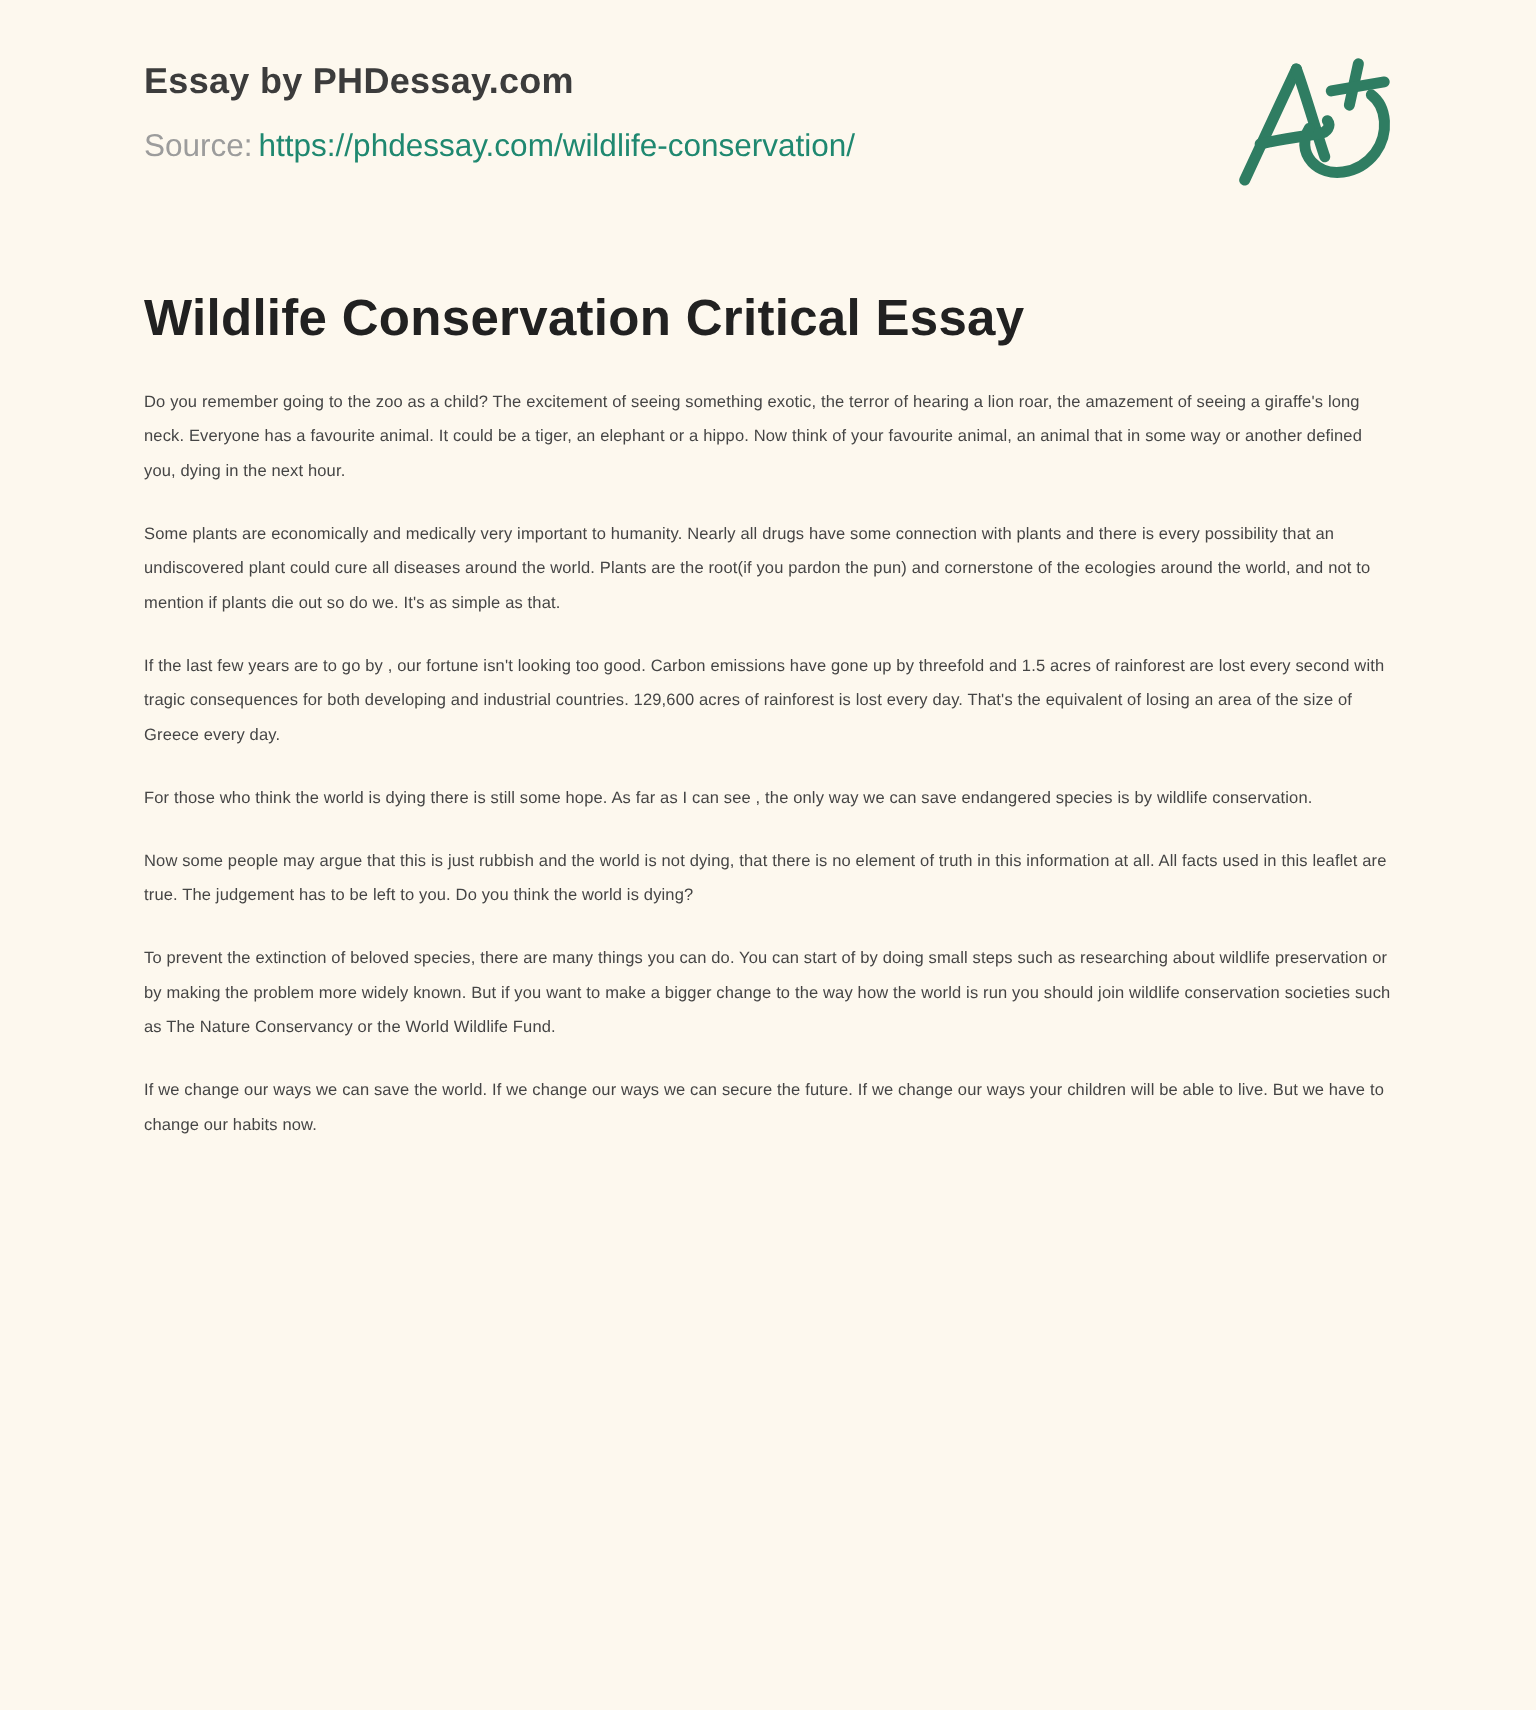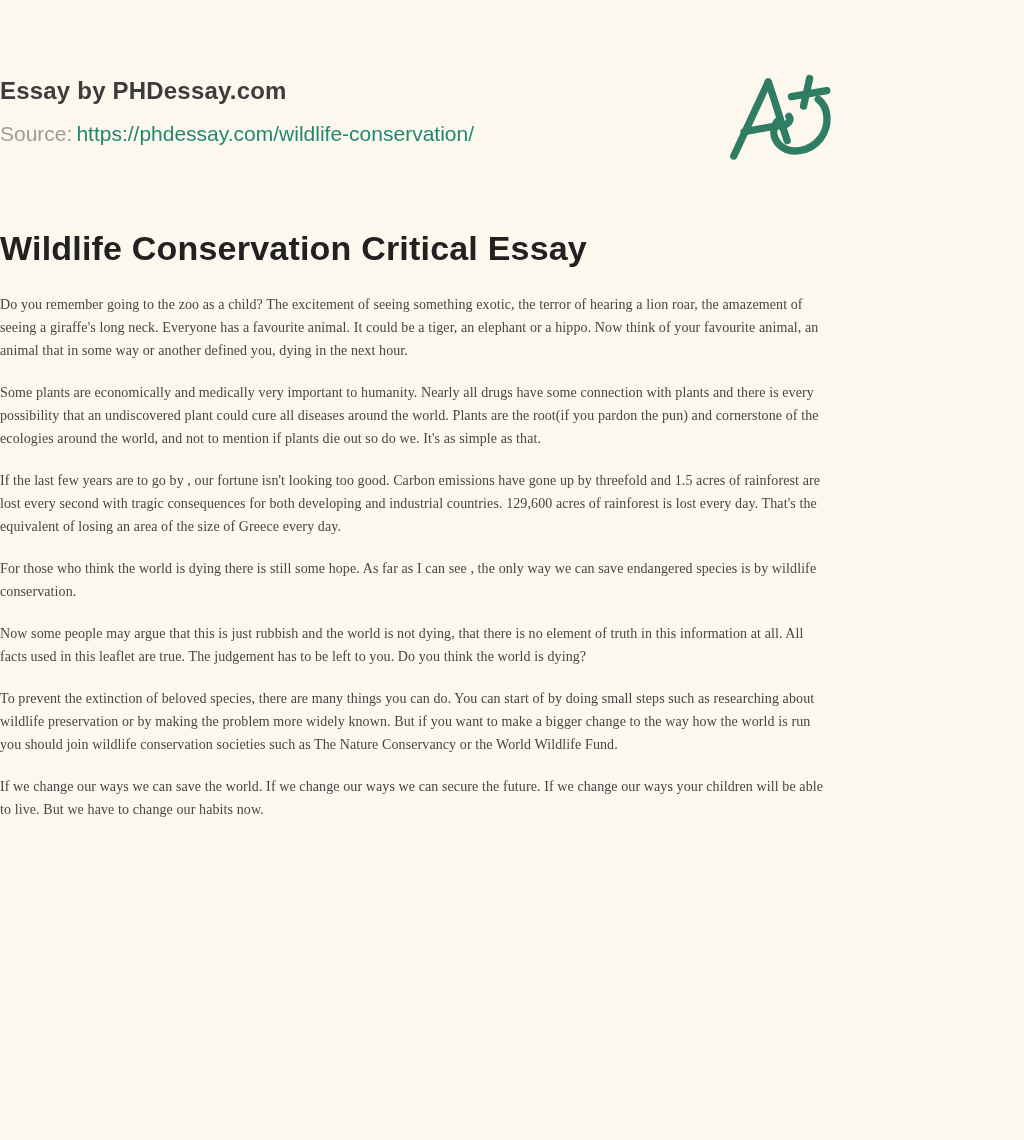--- a/index.html
+++ b/index.html
@@ -17,21 +17,22 @@
     padding:0;
     background:var(--bg);
     font-family:"Liberation Sans","DejaVu Sans",sans-serif;
   }
   body{
     width:1024px;
     min-height:1140px;
   }
   .page{
     width:832px;
-    padding-top:78px;
+    margin-left:96px;
+    padding-top:42px;
     position:relative;
   }
   .header{
     position:relative;
   }
   .byline{
     margin:0;
     font-size:24px;
     line-height:26px;
     font-weight:700;
@@ -67,26 +68,25 @@
     line-height:38px;
     font-weight:700;
     color:var(--title);
     letter-spacing:0.2px;
   }
   .paragraphs{
     margin-top:26px;
   }
   .paragraphs p{
     margin:0 0 19px 0;
-    font-size:14px;
+    font-size:11px;
     line-height:23px;
     font-weight:400;
     color:var(--body-text);
     letter-spacing:0.1px;
-    font-family:Liberation Serif, serif;
   }
 </style>
 </head>
 <body>
 
 <div class="page">
 
   <div class="header">
     <h1 class="byline">Essay by PHDessay.com</h1>
     <div class="source-line">

